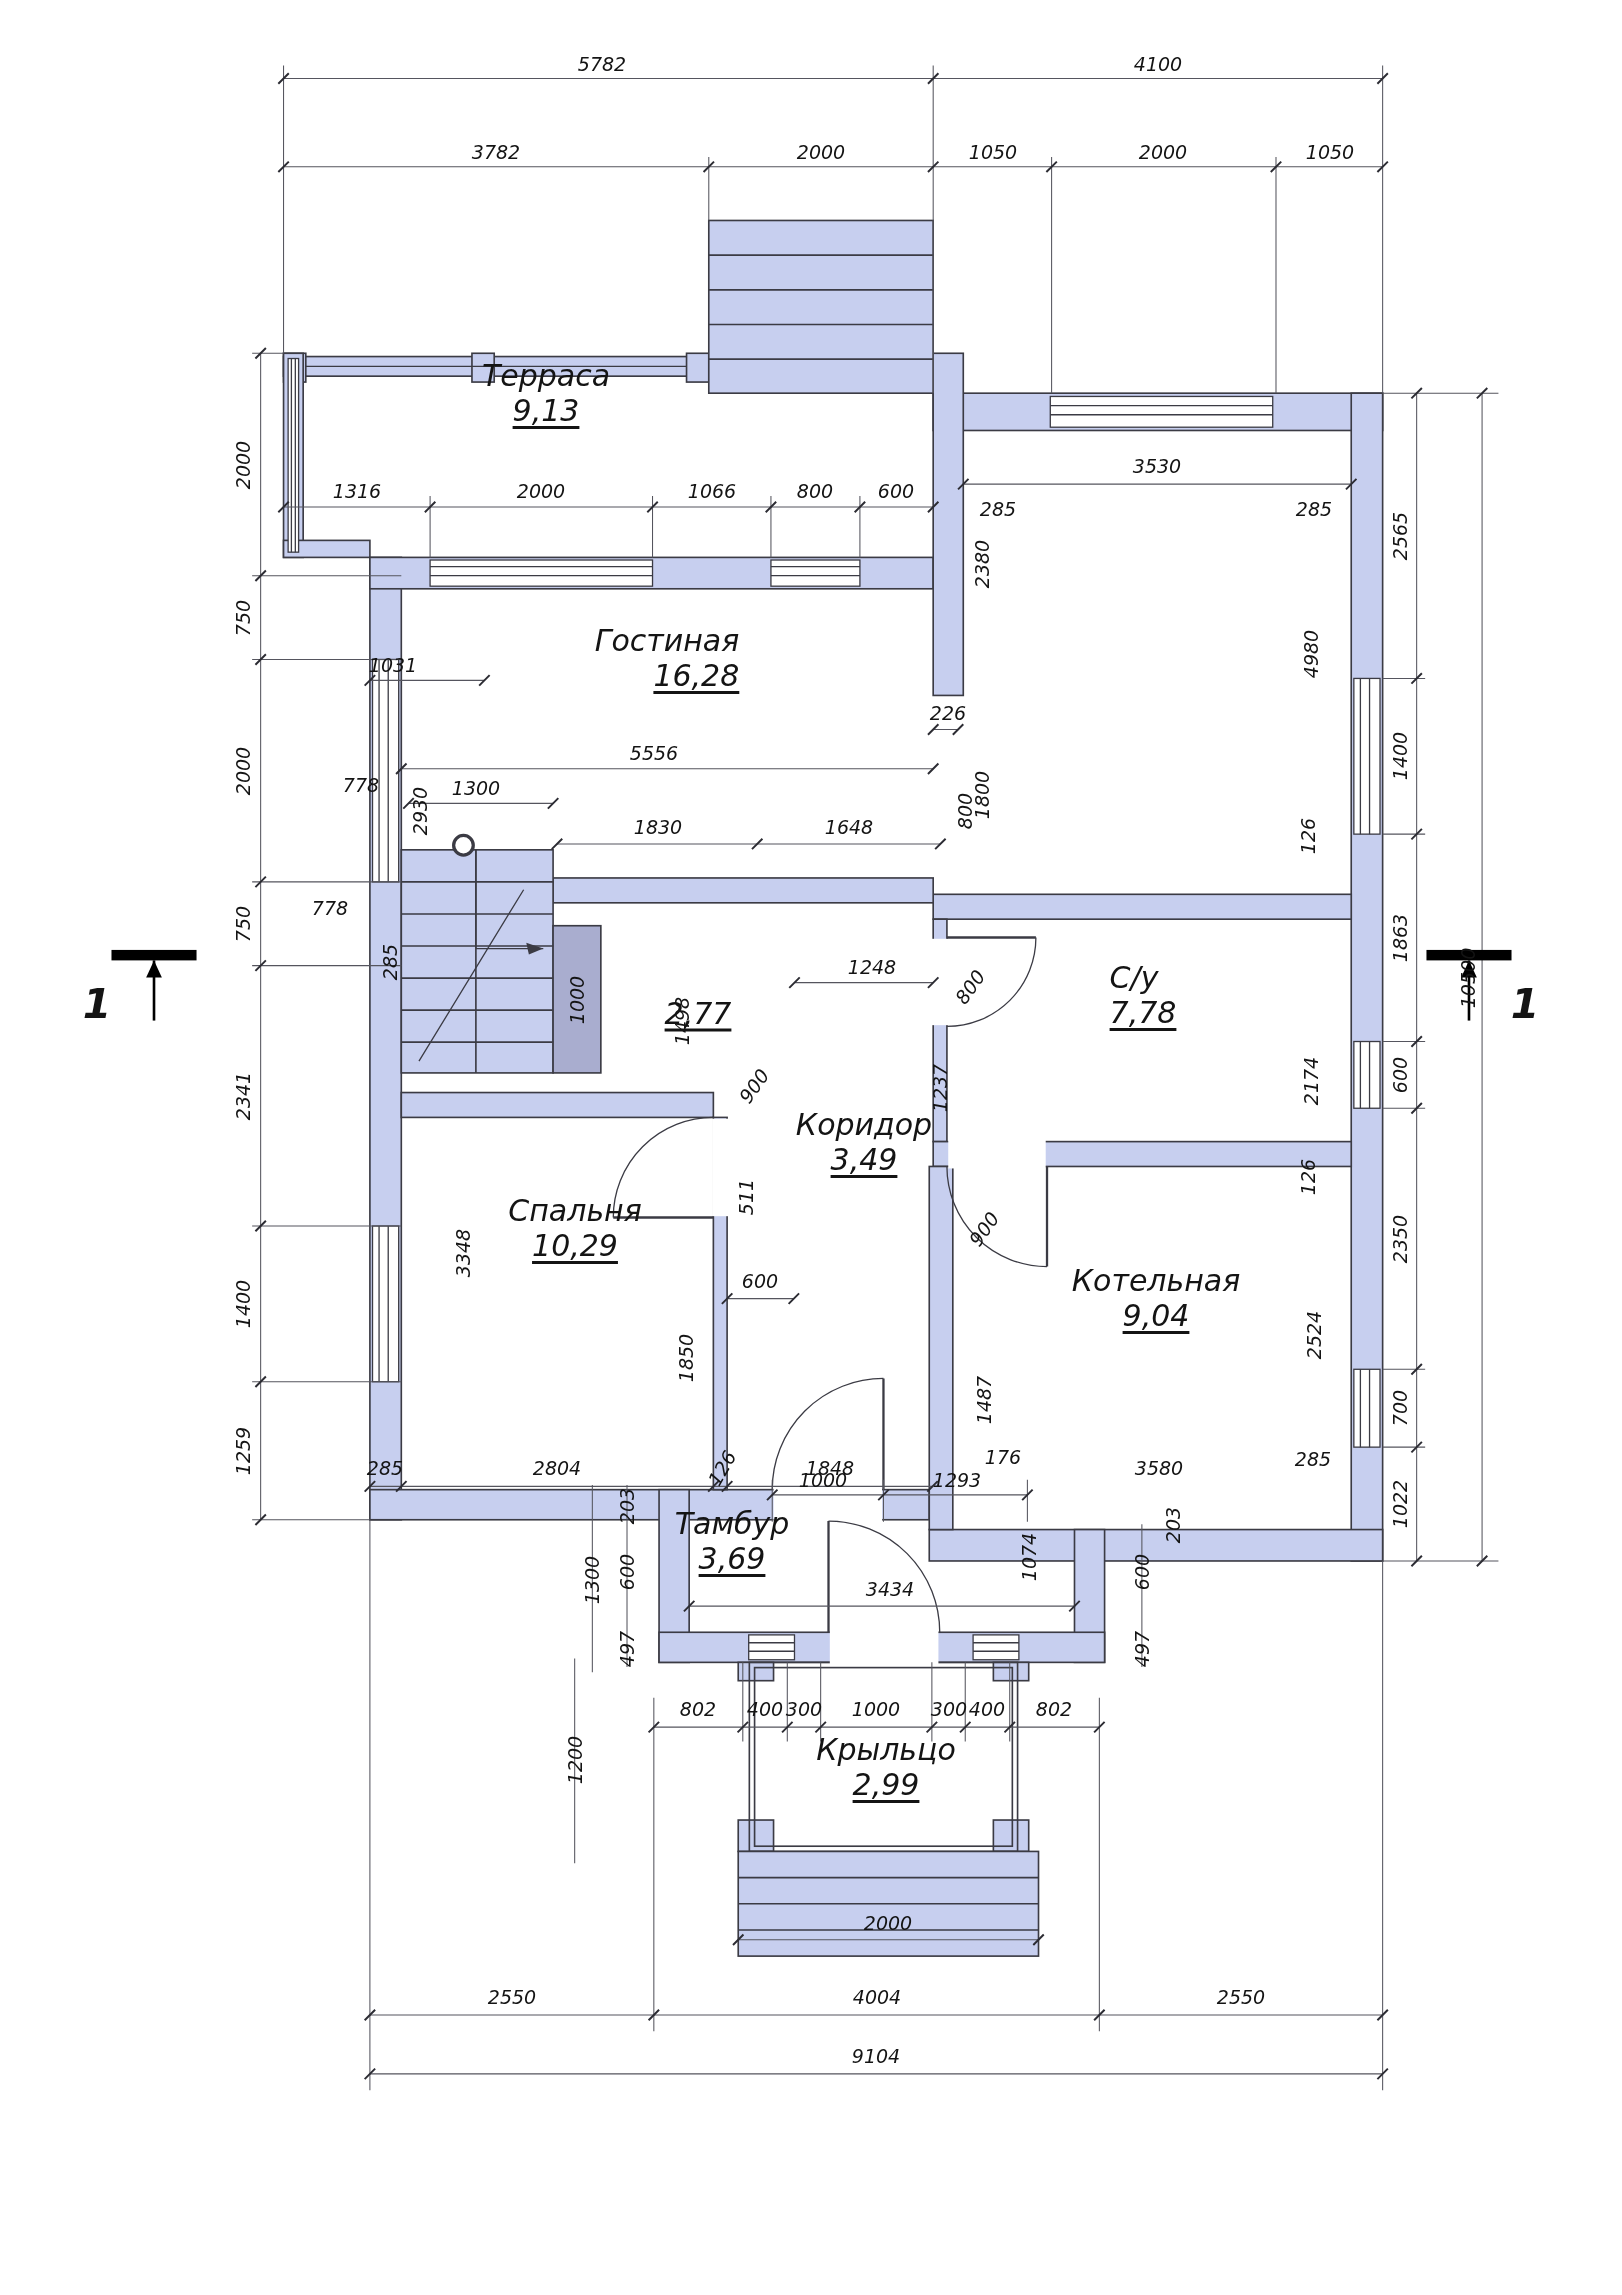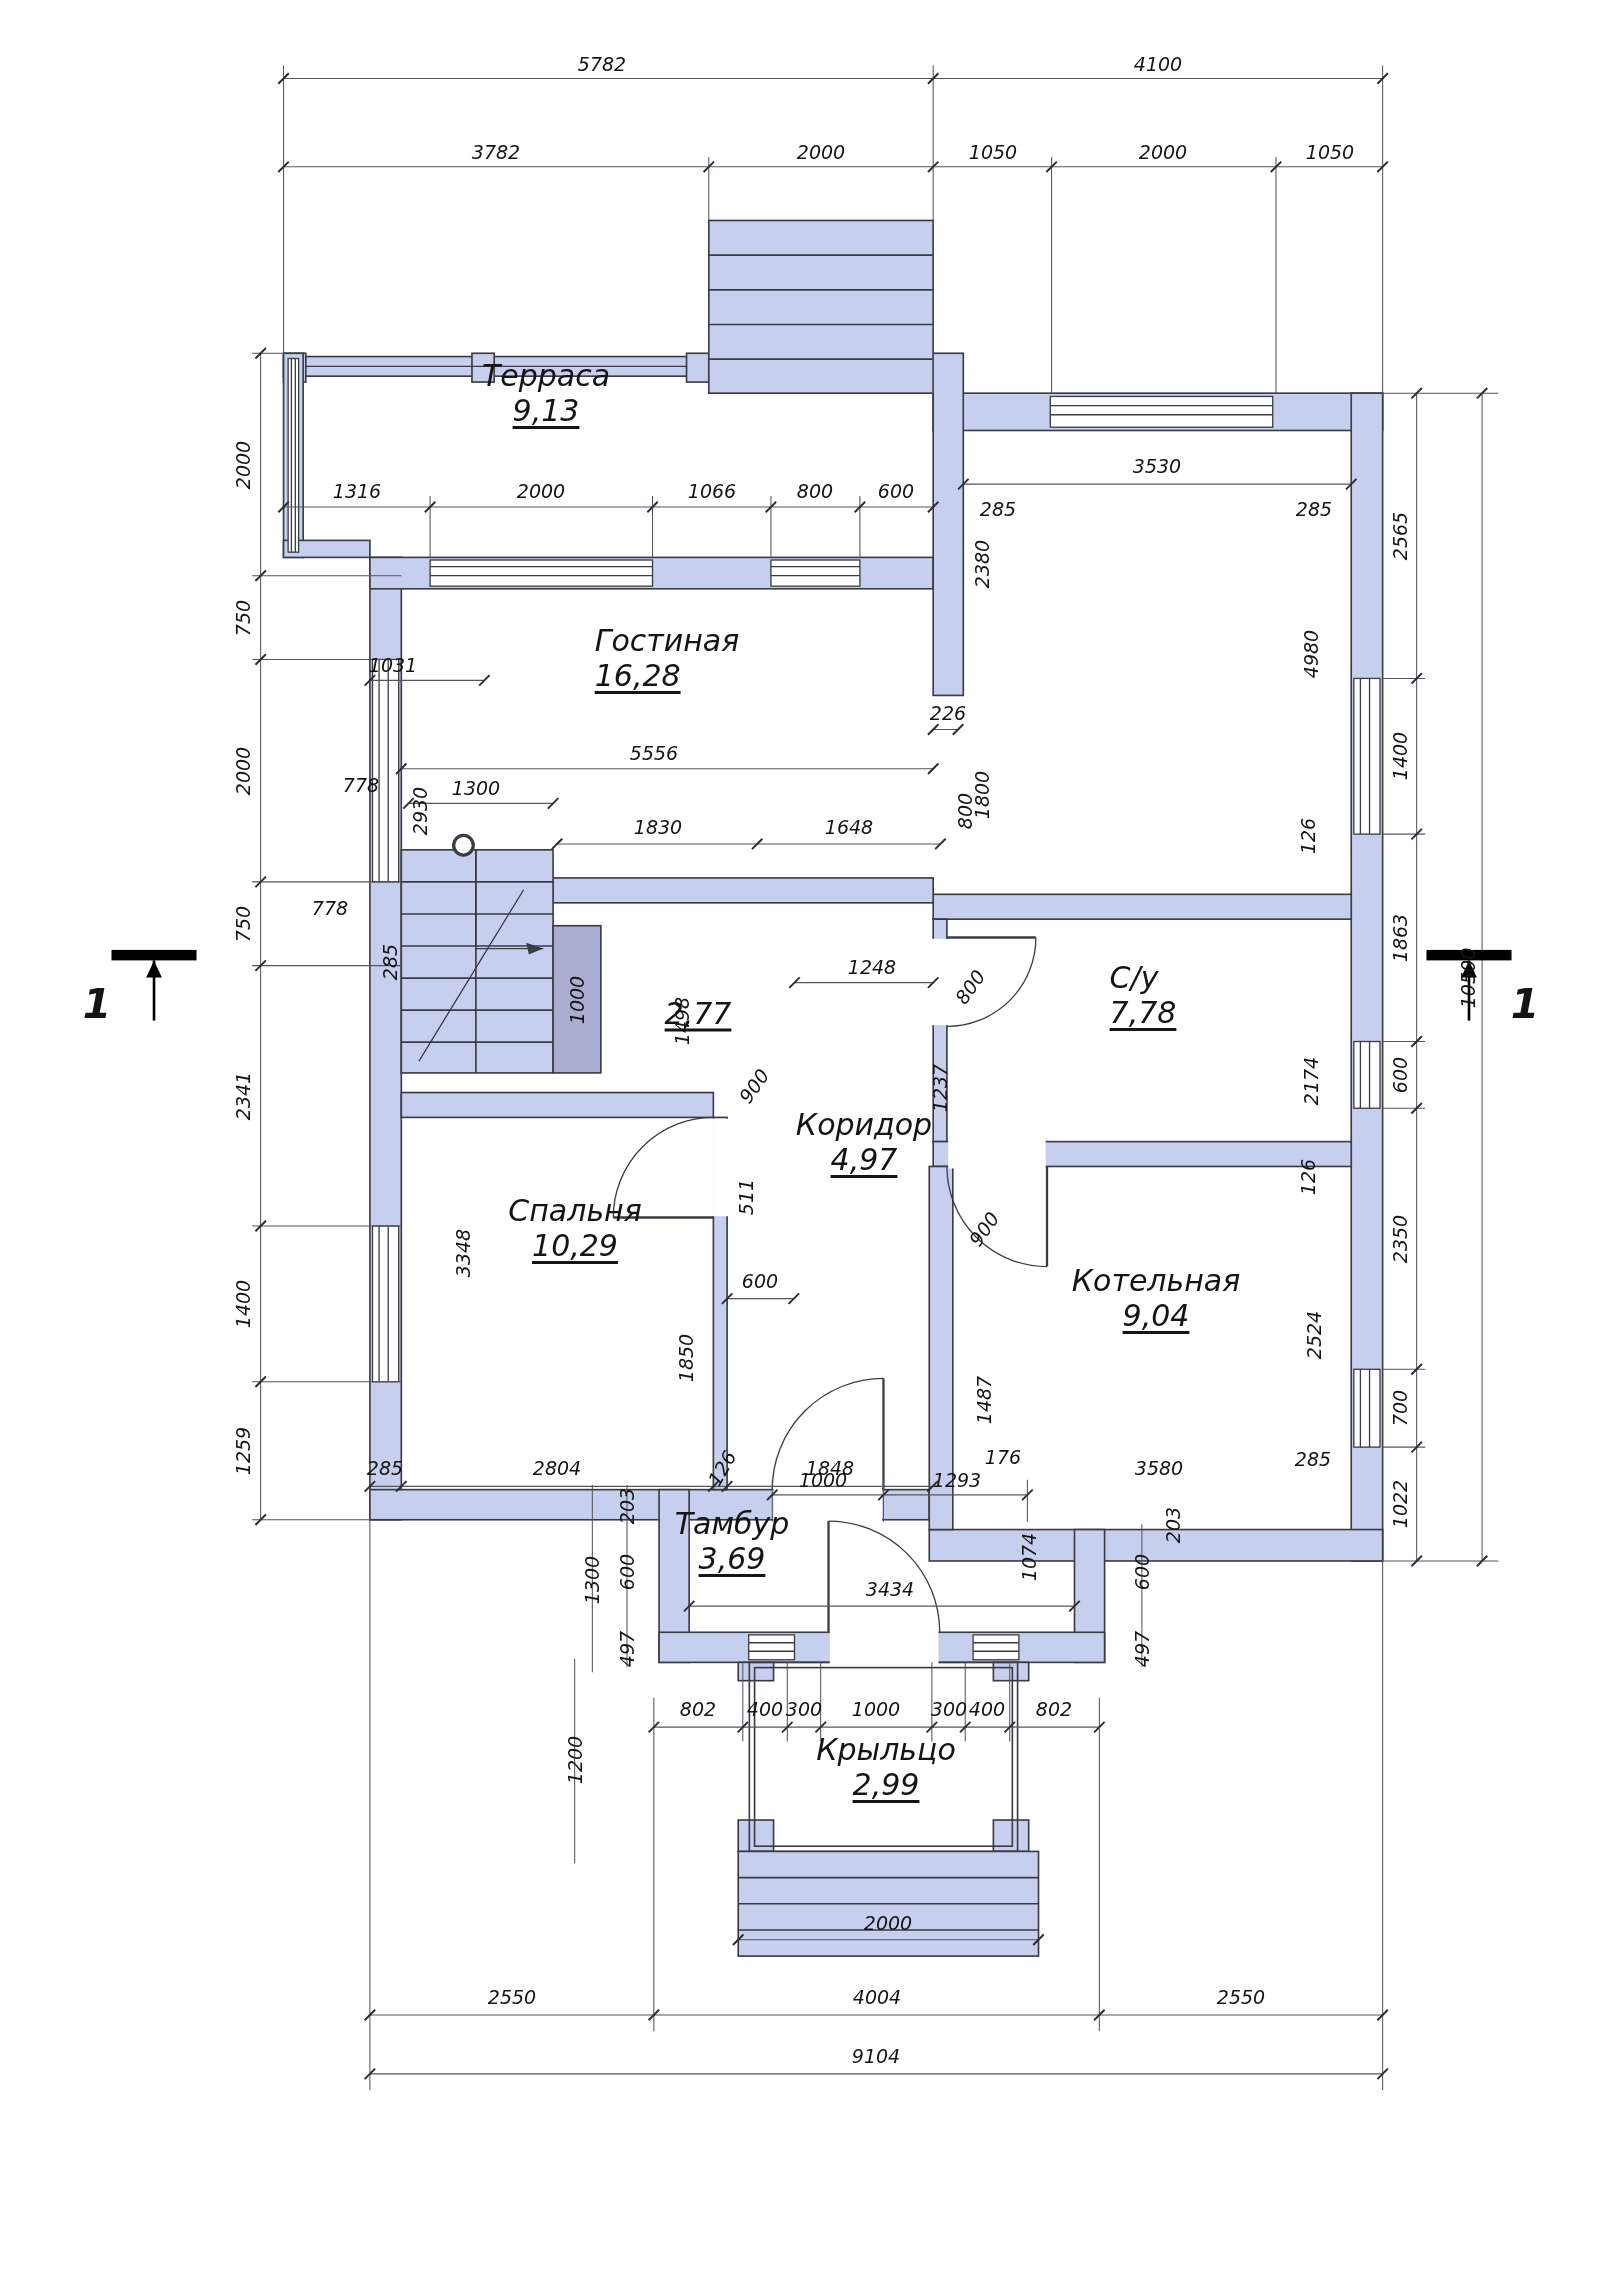--- a/index.html
+++ b/index.html
@@ -172,39 +172,39 @@
     <path d="M2245,1468 V1560" stroke="#000" stroke-width="4" fill="none"></path>
     <path d="M2245,1468 l-12,26 h24 z" fill="#000"></path>
   </g>
 </svg>
 
   <div class="lbl" style="left: 546px; top: 393px; text-align: center;">
     <div class="room-name">Терраса</div>
     <div class="room-area">9,13</div>
   </div>
 
-  <div class="lbl" style="left: 667px; top: 658px; text-align: left;">
+  <div class="lbl" style="left: 667px; top: 658px; text-align: right;">
     <div class="room-name">Гостиная</div>
     <div class="room-area">16,28</div>
   </div>
 
 
   <div class="lbl" style="left: 698px; top: 1013px; text-align: center;">
     <div class="room-name"></div>
     <div class="room-area">2,77</div>
   </div>
 
   <div class="lbl" style="left: 1143px; top: 995px; text-align: left;">
     <div class="room-name">С/у</div>
     <div class="room-area">7,78</div>
   </div>
 
   <div class="lbl" style="left: 864px; top: 1142px; text-align: center;">
     <div class="room-name">Коридор</div>
-    <div class="room-area">4,97</div>
+    <div class="room-area">3,49</div>
   </div>
 
   <div class="lbl" style="left: 575px; top: 1228px; text-align: center;">
     <div class="room-name">Спальня</div>
     <div class="room-area">10,29</div>
   </div>
 
   <div class="lbl" style="left: 1156px; top: 1298px; text-align: center;">
     <div class="room-name">Котельная</div>
     <div class="room-area">9,04</div>

